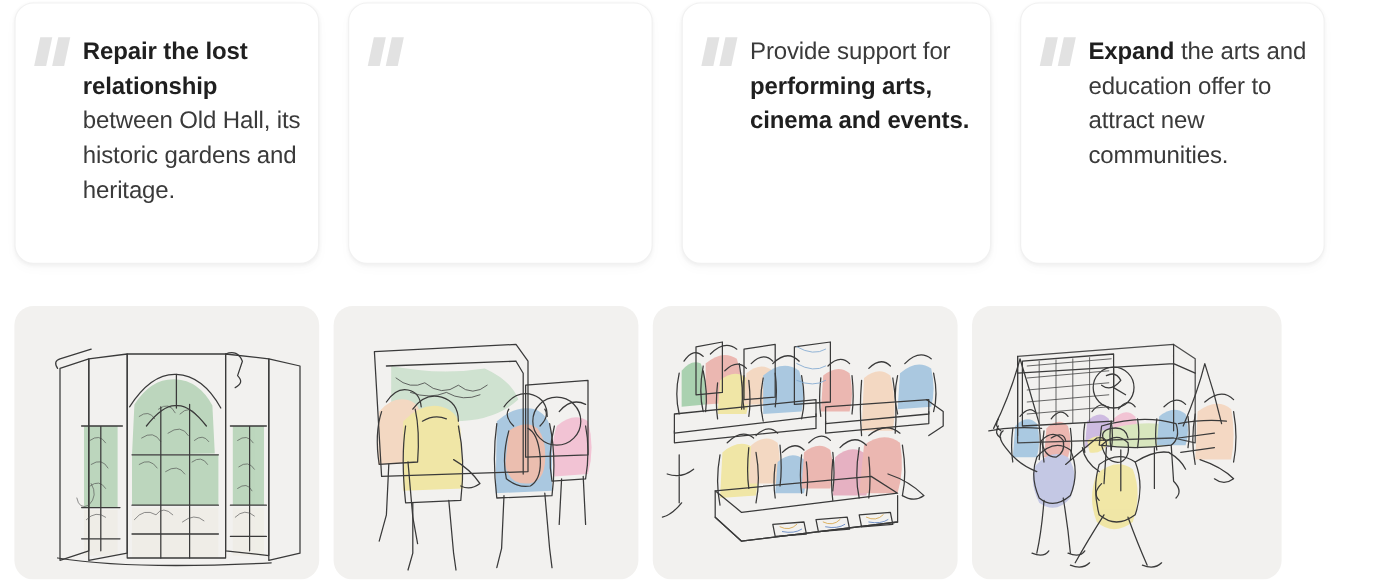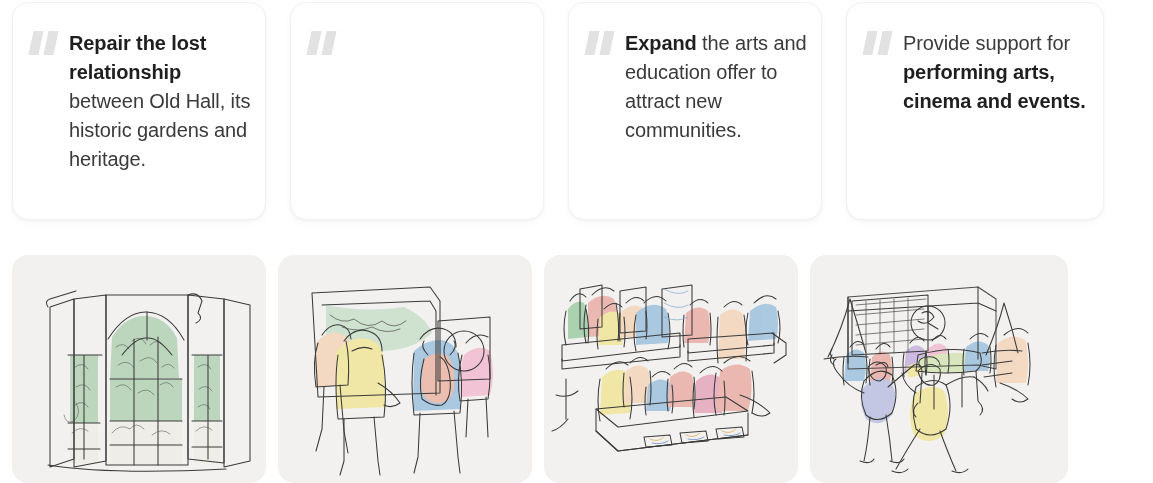--- a/index.html
+++ b/index.html
@@ -125,34 +125,34 @@
       <div class="quote-text"><span class="b">Repair the lost relationship</span><span> between Old Hall, its historic gardens and heritage.</span></div>
     </div>
 
     <div class="quote-card c2">
       <span class="quote-mark">
           <i class="a"></i>
           <i class="b"></i>
         </span>
     </div>
 
+    <div class="quote-card c4">
+      <span class="quote-mark">
+          <i class="a"></i>
+          <i class="b"></i>
+        </span>
+      <div class="quote-text"><span>Provide support for </span><span class="b">performing arts, cinema and events.</span></div>
+    </div>
+
     <div class="quote-card c3">
       <span class="quote-mark">
           <i class="a"></i>
           <i class="b"></i>
         </span>
       <div class="quote-text"><span class="b">Expand</span><span> the arts and education offer to attract new communities.</span></div>
-    </div>
-
-    <div class="quote-card c4">
-      <span class="quote-mark">
-          <i class="a"></i>
-          <i class="b"></i>
-        </span>
-      <div class="quote-text"><span>Provide support for </span><span class="b">performing arts, cinema and events.</span></div>
     </div>
 
   </div>
 
   <div class="img-row">
 
     <div class="img-card i1">
       <svg viewBox="0 0 254 228">
         <g class="wash" fill="#9cc79f">
           <path d="M100 82 q14 -22 34 -21 q20 1 31 22 l2 40 l-69 1 z"></path>

